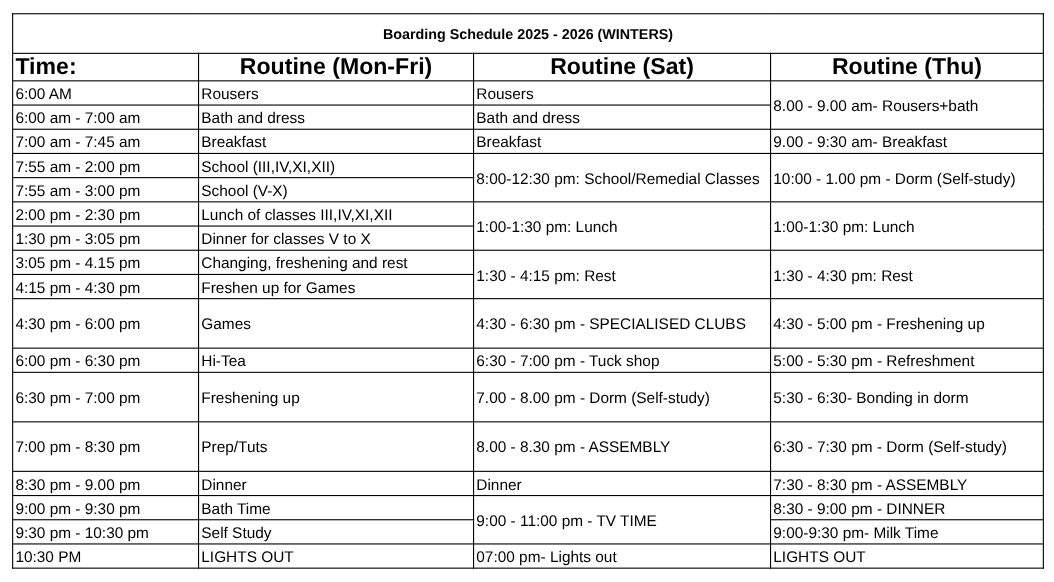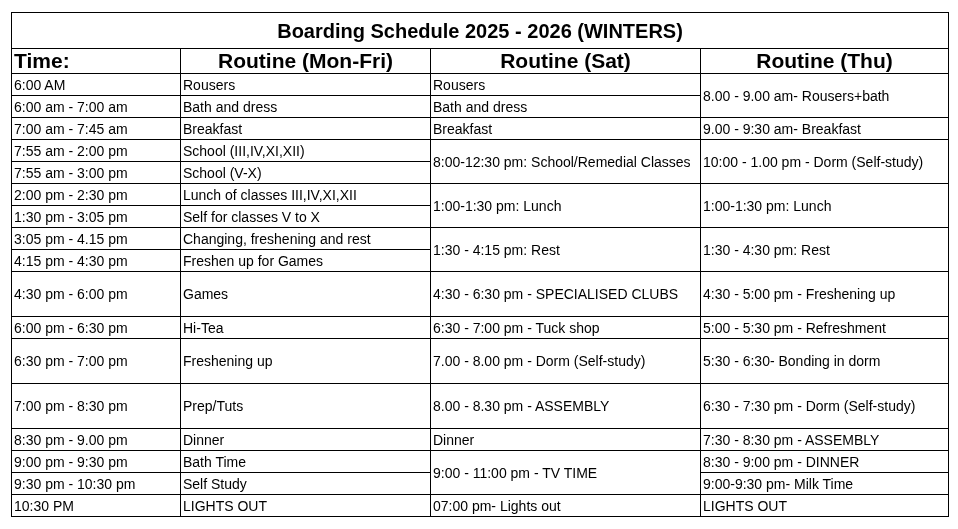--- a/index.html
+++ b/index.html
@@ -2,21 +2,21 @@
 <html><head>
 <meta charset="utf-8">
 <style>
   html, body { margin:0; padding:0; background:#ffffff; }
   body { width:958px; height:529px; position:relative; overflow:hidden;
          font-family:"Liberation Sans", sans-serif; color:#000; }
   table { position:absolute; left:11px; top:12px; border-collapse:collapse;
           table-layout:fixed; width:937px; }
   td, th { border:1px solid #000; padding:0 2px; font-size:14px; line-height:18px;
            font-weight:normal; text-align:left; vertical-align:middle; overflow:hidden; }
-  .title { font-weight:bold; font-size:20px; text-align:center; height:35px; }
+  .title { font-weight:bold; font-size:13px; text-align:center; height:35px; }
   th { font-weight:bold; font-size:21px; text-align:center; height:24px; }
   th.time { text-align:left; }
   tr.h22 td { height:21px; }
   tr.h44 td { height:44px; }
 </style>
 </head>
 <body>
 
 <table>
   <colgroup>
@@ -64,21 +64,21 @@
     <td>School (V-X)</td>
   </tr>
   <tr class="h22">
     <td>2:00 pm - 2:30 pm</td>
     <td>Lunch of classes III,IV,XI,XII</td>
     <td rowspan="2">1:00-1:30 pm: Lunch</td>
     <td rowspan="2">1:00-1:30 pm: Lunch</td>
   </tr>
   <tr class="h22">
     <td>1:30 pm - 3:05 pm</td>
-    <td>Self for classes V to X</td>
+    <td>Dinner for classes V to X</td>
   </tr>
   <tr class="h22">
     <td>3:05 pm - 4.15 pm</td>
     <td>Changing, freshening and rest</td>
     <td rowspan="2">1:30 - 4:15 pm: Rest</td>
     <td rowspan="2">1:30 - 4:30 pm: Rest</td>
   </tr>
   <tr class="h22">
     <td>4:15 pm - 4:30 pm</td>
     <td>Freshen up for Games</td>

